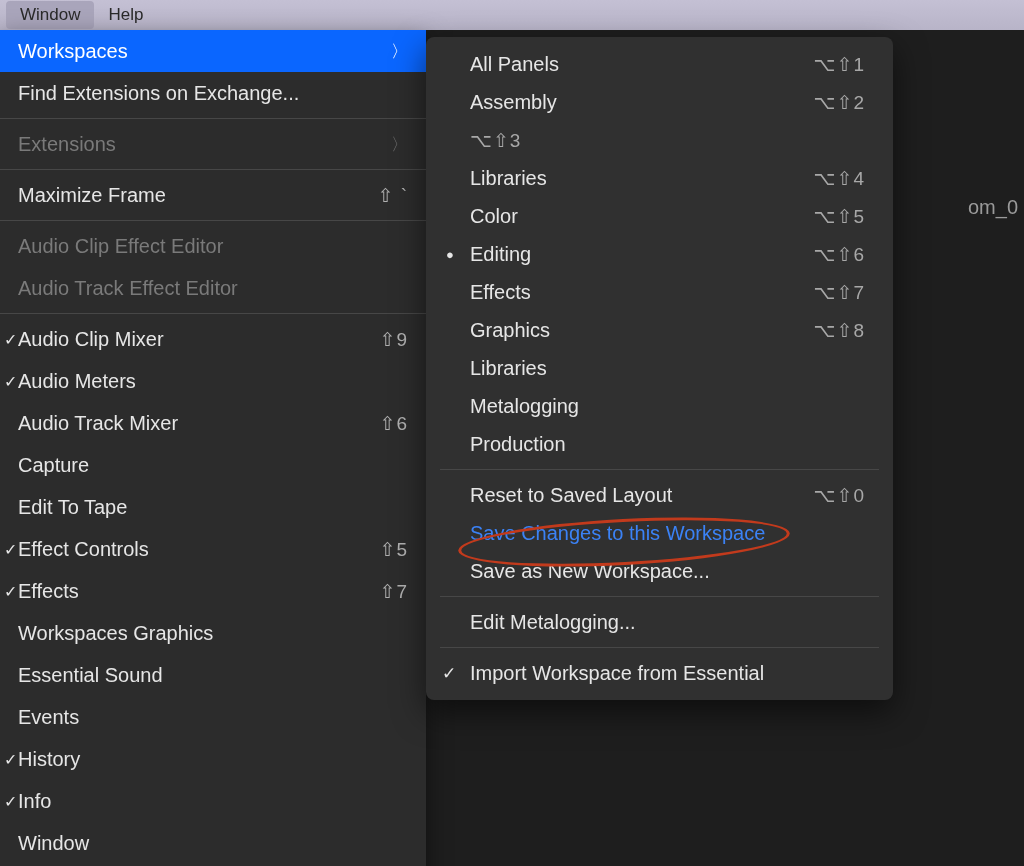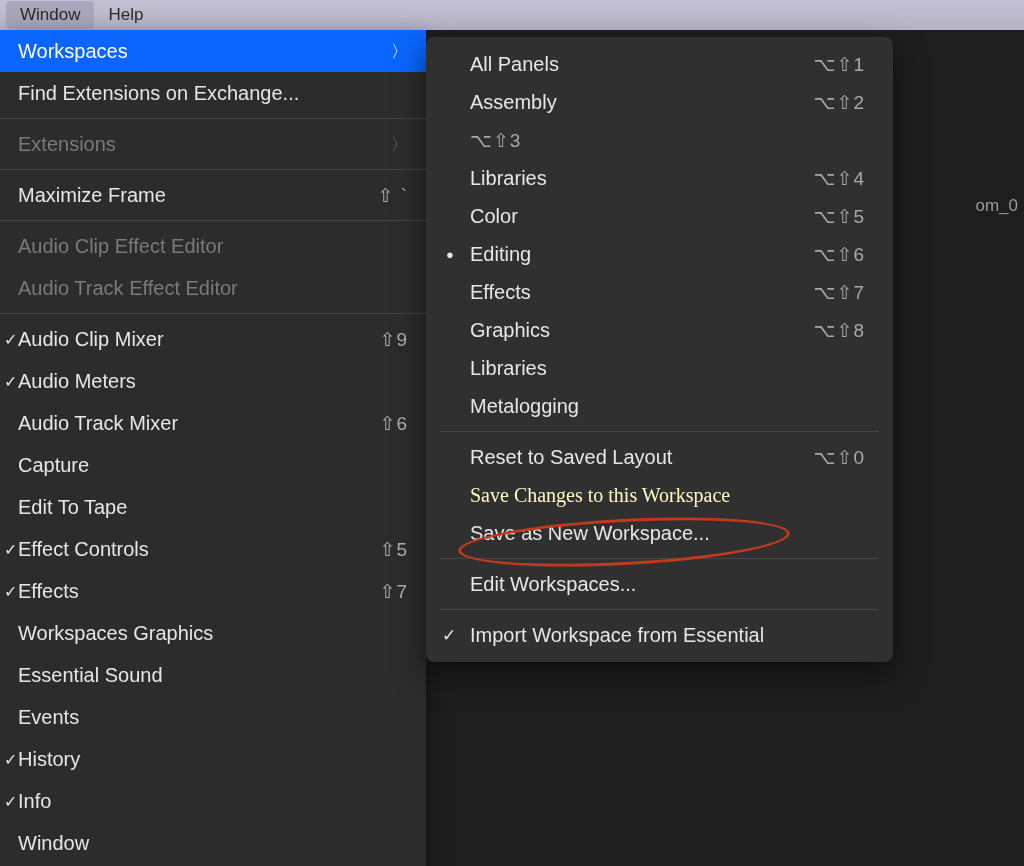--- a/index.html
+++ b/index.html
@@ -91,21 +91,21 @@
     padding: 8px 0;
   }
   .sub-item {
     display: flex;
     align-items: center;
     padding: 6px 28px 6px 44px;
     height: 38px;
     position: relative;
     white-space: nowrap;
   }
-  .sub-item.disabled { color: #fef9c3; font-family: Liberation Serif, serif; }
+  .sub-item.disabled { color: #3b82f6; }
   .sub-item .bullet {
     position: absolute;
     left: 20px;
     font-size: 13px;
   }
   .sub-item .checkm {
     position: absolute;
     left: 16px;
     font-size: 17px;
   }
@@ -126,21 +126,21 @@
     right: 0;
     width: 598px;
     height: 836px;
     background: #1e1e1e;
   }
   .bg-tag {
     position: absolute;
     top: 166px;
     right: 6px;
     color: #9a9a9a;
-    font-size: 17px;
+    font-size: 20px;
   }
   .circle-annot {
     position: absolute;
     border: 3px solid #c23a1c;
     border-radius: 50%;
     transform: rotate(-3deg);
     pointer-events: none;
   }
 </style>
 </head>
@@ -267,34 +267,37 @@
   <div class="sub-item">
     <span class="slabel">Graphics</span>
     <span class="sshortcut">⌥⇧8</span>
   </div>
   <div class="sub-item">
     <span class="slabel">Libraries</span>
   </div>
   <div class="sub-item">
     <span class="slabel">Metalogging</span>
   </div>
+  <div class="sub-item">
+    <span class="slabel">Production</span>
+  </div>
   <div class="sub-sep"></div>
   <div class="sub-item">
     <span class="slabel">Reset to Saved Layout</span>
     <span class="sshortcut">⌥⇧0</span>
   </div>
   <div class="sub-item disabled">
     <span class="slabel">Save Changes to this Workspace</span>
   </div>
   <div class="sub-item">
     <span class="slabel">Save as New Workspace...</span>
   </div>
   <div class="sub-sep"></div>
   <div class="sub-item">
-    <span class="slabel">Edit Workspaces...</span>
+    <span class="slabel">Edit Metalogging...</span>
   </div>
   <div class="sub-sep"></div>
   <div class="sub-item">
     <span class="checkm">✓</span>
     <span class="slabel">Import Workspace from Essential</span>
   </div>
 </div>
 
 <div class="circle-annot" style="left:458px; top:519px; width:332px; height:46px;"></div>
 

